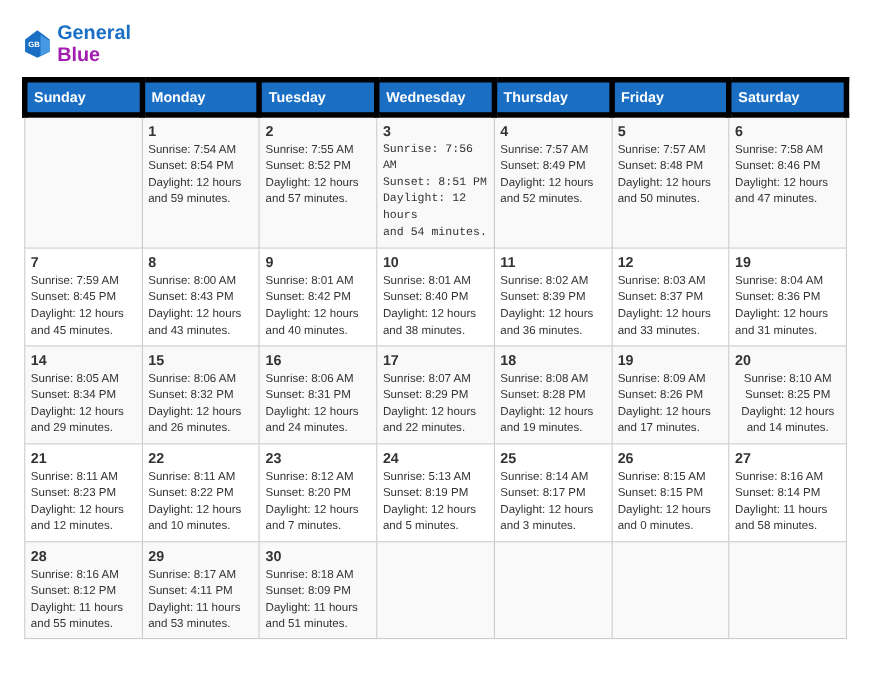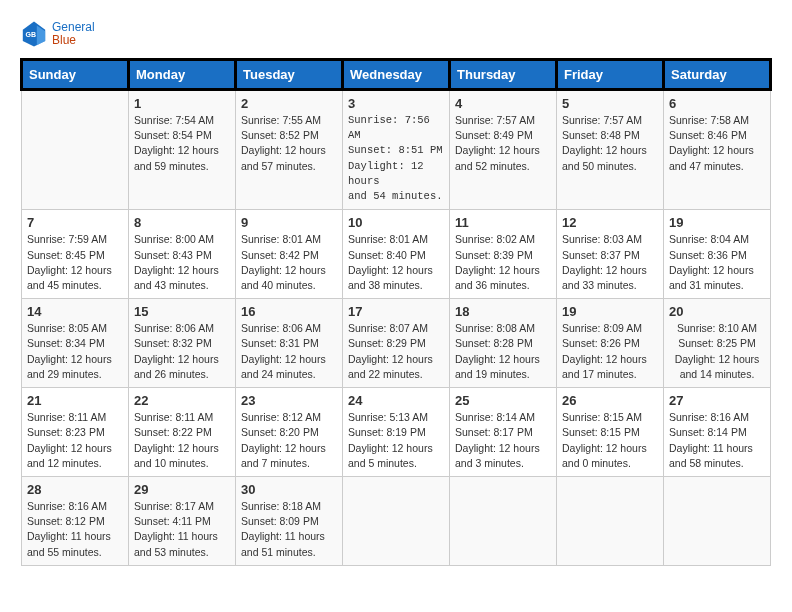--- a/index.html
+++ b/index.html
@@ -15,22 +15,22 @@
       justify-content: space-between;
       align-items: flex-start;
       margin-bottom: 10px;
     }
     .logo {
       display: flex;
       align-items: center;
       gap: 4px;
     }
     .logo-text {
-      font-size: 12px;
-      font-weight: normal;
+      font-size: 18px;
+      font-weight: bold;
       color: #333;
       line-height: 1.1;
     }
     .logo-text span {
       color: #1a6fc4;
     }
     .logo-icon {
       width: 28px;
       height: 28px;
     }
@@ -51,21 +51,21 @@
       border-collapse: collapse;
       table-layout: fixed;
     }
     thead tr th {
       background-color: #1a6fc4;
       color: #fff;
       text-align: left;
       padding: 6px 6px;
       font-size: 13px;
       font-weight: bold;
-      border: 3px solid #000000;
+      border: 5px solid #000000;
     }
     tbody tr td {
       border: 1px solid #ccc;
       vertical-align: top;
       padding: 5px 5px;
       font-size: 10.5px;
       color: #333;
       height: 80px;
     }
     tbody tr:nth-child(odd) td {
@@ -89,21 +89,21 @@
 
 <div class="header">
   <div class="logo">
     <svg class="logo-icon" viewBox="0 0 40 40">
       <polygon points="20,2 36,14 36,30 20,38 4,30 4,14" fill="#1a6fc4"></polygon>
       <polygon points="24,8 36,16 36,30 24,36" fill="#5aaaf0" opacity="0.7"></polygon>
       <text x="8" y="24" font-size="10" fill="white" font-weight="bold">GB</text>
     </svg>
     <div style="display:flex;flex-direction:column;line-height:1.1;">
       <span class="logo-text"><span style="color:#1a6fc4">General</span></span>
-      <span class="logo-text"><span style="color:#c2410c">Blue</span></span>
+      <span class="logo-text"><span style="color:#a21caf">Blue</span></span>
     </div>
   </div>
   <div class="title-block">
     <div class="month-title"></div>
     <div class="location"></div>
   </div>
 </div>
 
 <table>
   <thead>

